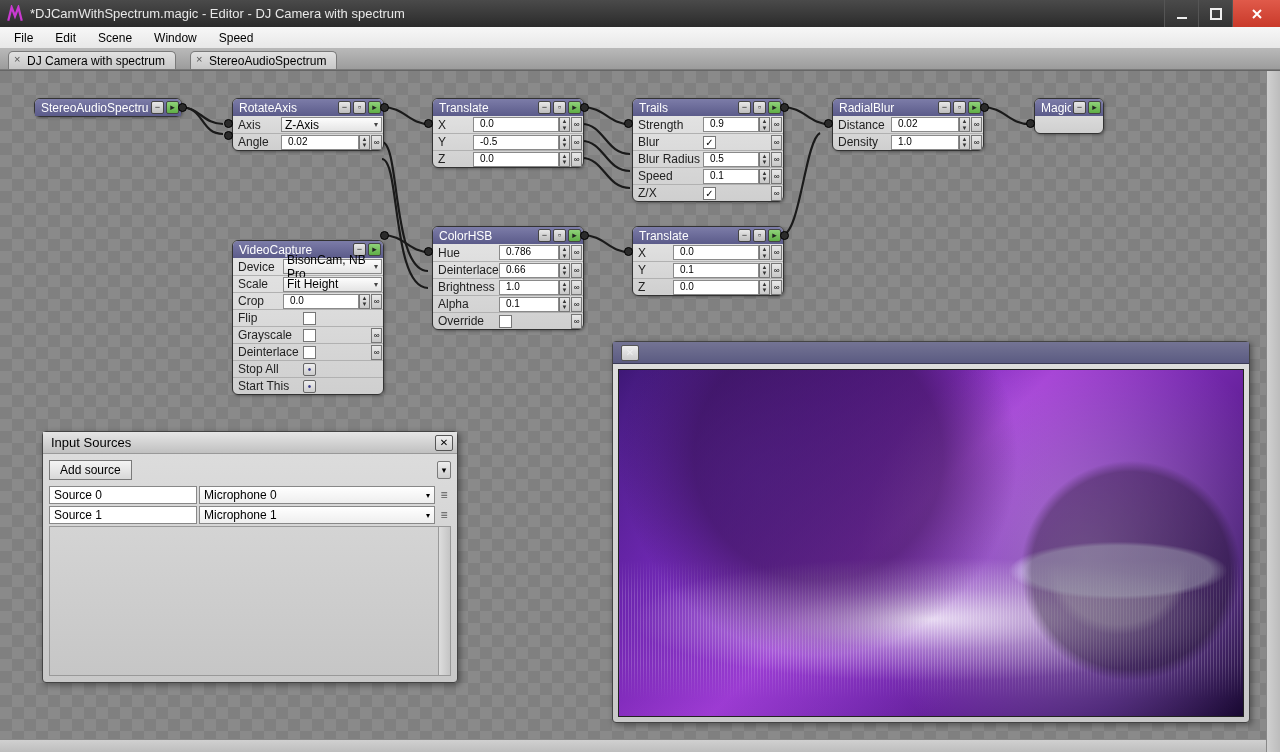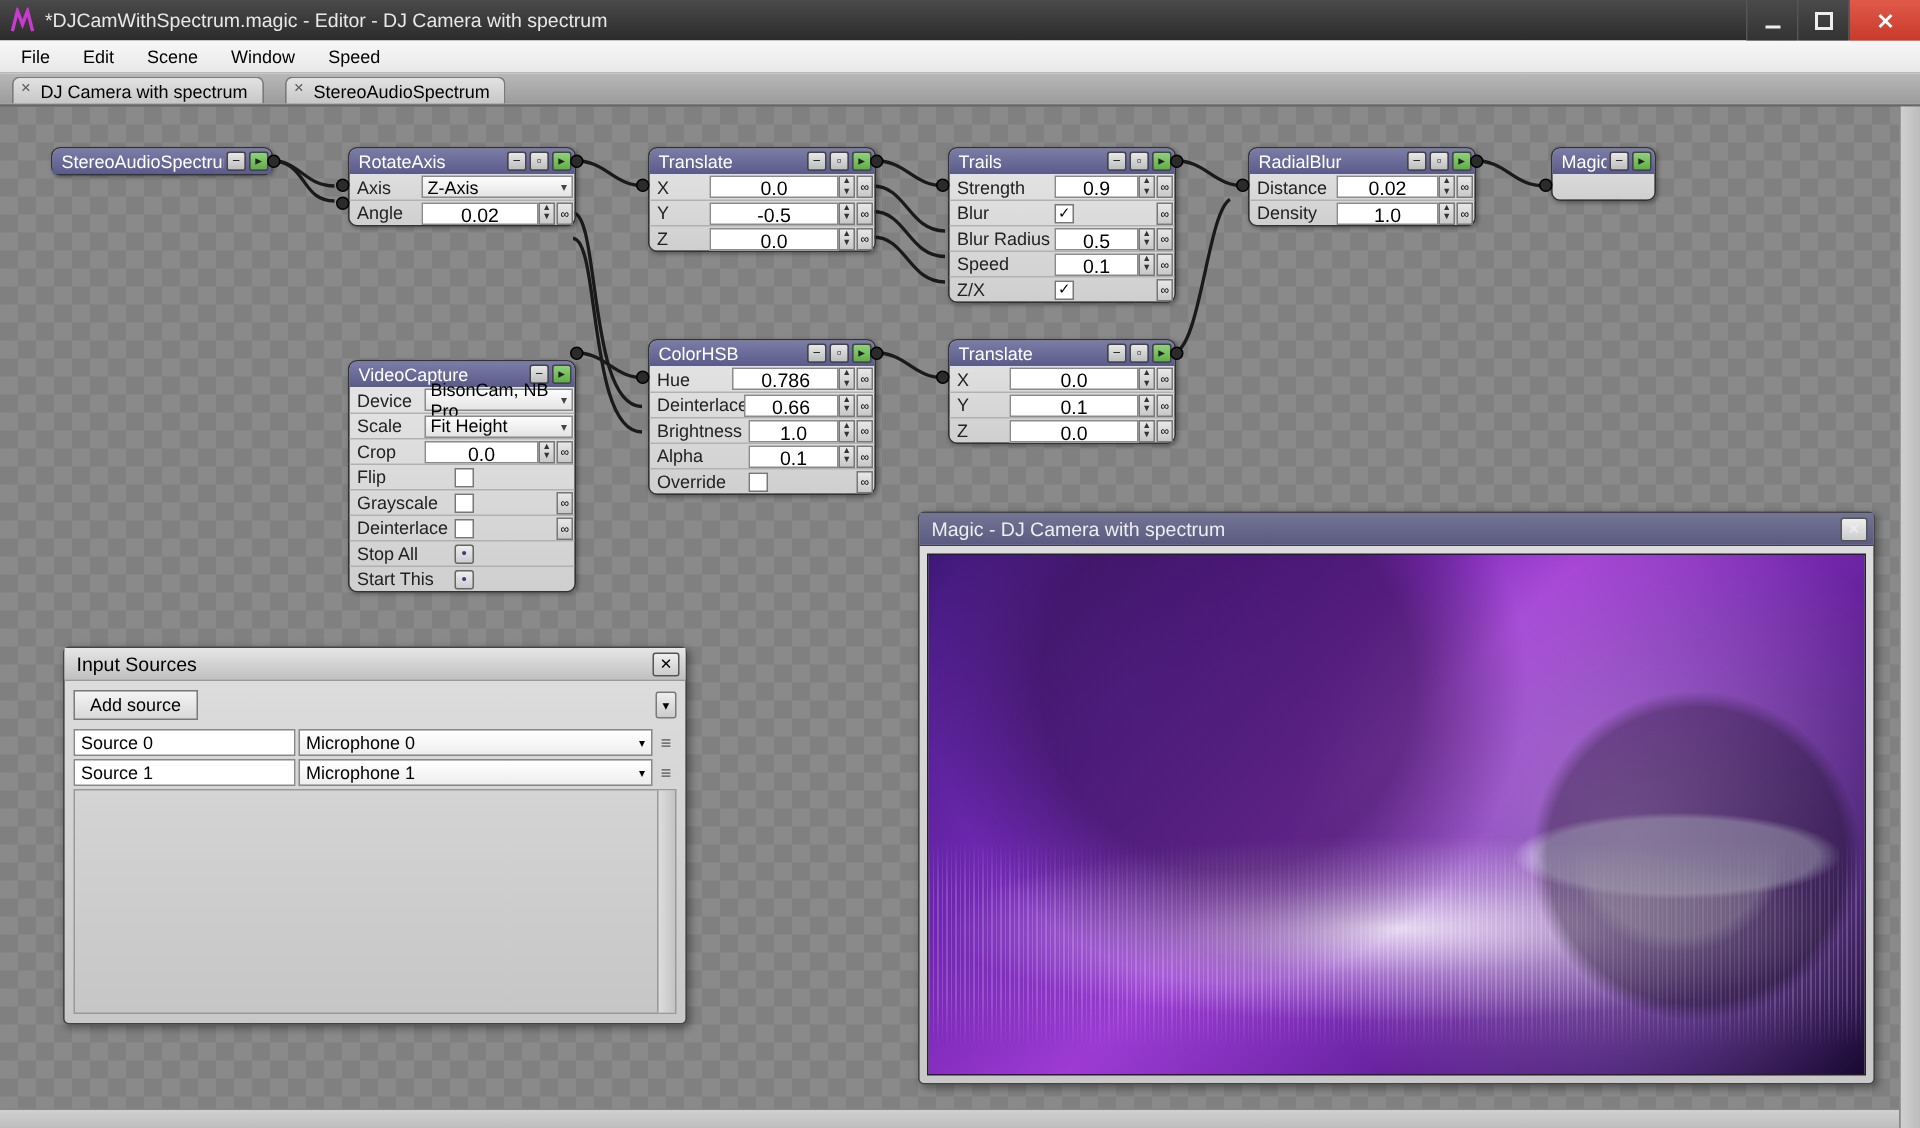--- a/index.html
+++ b/index.html
@@ -37,21 +37,21 @@
 .node { position:absolute; border:1px solid #333; border-radius:6px; background:linear-gradient(#e6e6e6,#cfcfcf); box-shadow:1px 1px 3px rgba(0,0,0,.35); }
 .node .nh { height:17px; background:linear-gradient(#7c7ca8,#5b5b8a); color:#fff; border-radius:5px 5px 0 0; display:flex; align-items:center; padding:0 2px 0 6px; gap:2px; }
 .node .nh .nt { flex:1; font-size:12px; white-space:nowrap; overflow:hidden; }
 .node .nh .hb { width:13px; height:13px; background:linear-gradient(#e8e8e8,#bdbdbd); border:1px solid #444; border-radius:2px; display:flex; align-items:center; justify-content:center; font-size:9px; line-height:1; color:#222; }
 .node .nh .hb.green { background:linear-gradient(#8fd27a,#5fae46); }
 .node .body { padding:0; }
 .row { display:flex; align-items:center; height:17px; border-top:1px solid #b1b1b1; }
 .row:first-child{border-top:none}
 .row .lab { width:60px; padding-left:5px; font-size:12px; color:#222; white-space:nowrap; overflow:hidden; }
 .row .ctrls { flex:1; display:flex; align-items:center; padding-right:1px; gap:0; }
-.numbox { flex:1; height:15px; background:#fff; border:1px solid #8a8a8a; text-align:center; padding:0 18px; font-size:13px; }
+.numbox { flex:1; height:15px; background:#fff; border:1px solid #8a8a8a; text-align:left; padding:0 6px; font-size:10px; }
 .stepper { width:11px; height:15px; border:1px solid #777; background:linear-gradient(#e8e8e8,#c8c8c8); display:flex; flex-direction:column; }
 .stepper div{flex:1; font-size:6px; text-align:center; line-height:6px; color:#333;}
 .linkb { width:11px; height:15px; border:1px solid #777; background:linear-gradient(#e8e8e8,#c8c8c8); margin-left:1px; font-size:8px; display:flex; align-items:center; justify-content:center; }
 .sel { flex:1; height:15px; background:linear-gradient(#fdfdfd,#e4e4e4); border:1px solid #8a8a8a; font-size:11px; padding:0 3px; display:flex; align-items:center; justify-content:space-between; }
 .sel::after{content:"▾"; font-size:8px; color:#444;}
 .chk { width:13px; height:13px; background:#fff; border:1px solid #777; display:inline-flex; align-items:center; justify-content:center; font-size:10px; }
 .dotb { width:13px; height:13px; border:1px solid #666; background:linear-gradient(#eee,#ccc); display:inline-flex; align-items:center; justify-content:center; border-radius:2px;}
 .dotb::after{content:"•"; font-size:10px; color:#3a3a8a;}
 .row .spacer{flex:1}
 
@@ -575,21 +575,20 @@
             </div>
           <div class="grip">≡</div>
         </div>
       </div>
       <div class="srcarea"></div>
     </div>
   </div>
 
   <div class="panel preview" style="left:612px; top:270px; width:638px;">
     <div class="ph">
-        <span class="pt">Magic - DJ Camera with spectrum</span>
       <span class="pc">✕</span>
       </div>
     <div class="pvimg"></div>
   </div>
 
   <div class="scrollbar-v"></div>
   <div class="scrollbar-h"></div>
 </div>
 
 </body></html>

